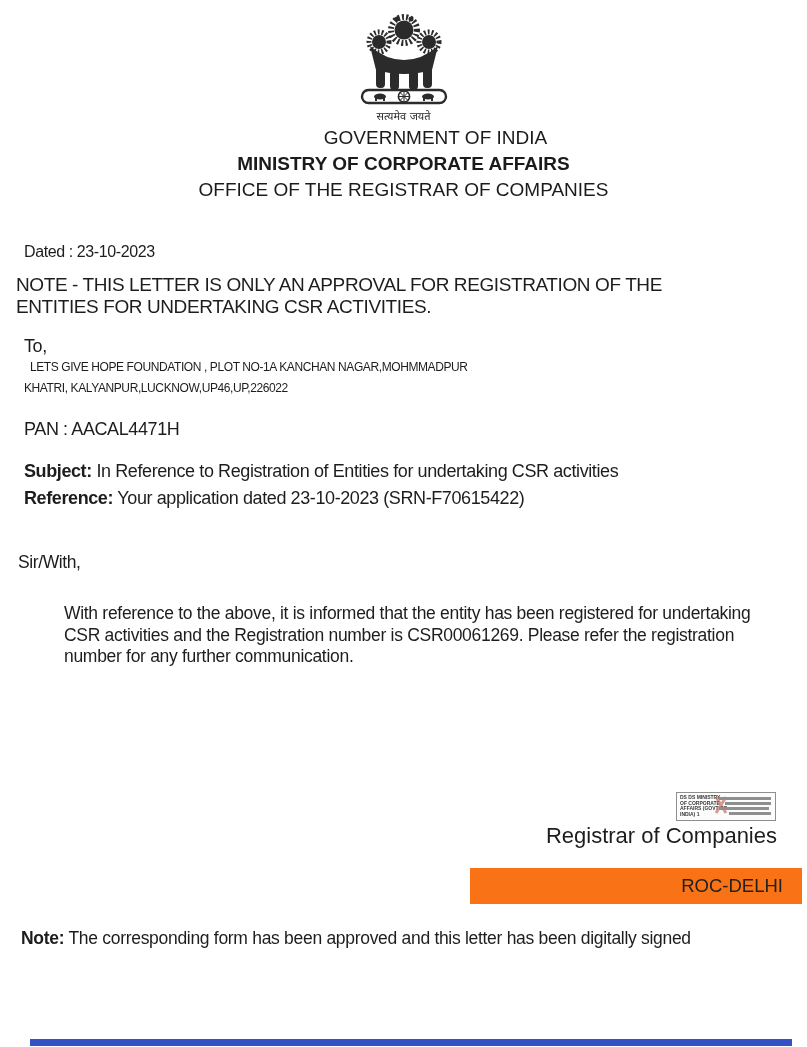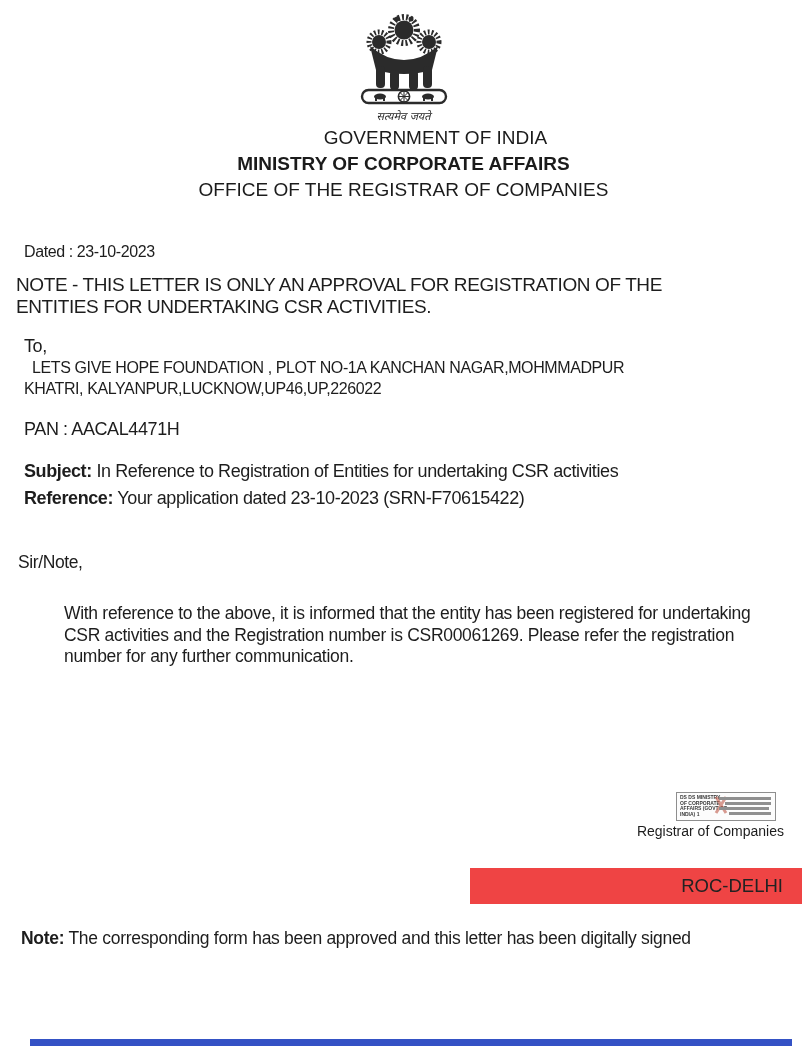--- a/index.html
+++ b/index.html
@@ -5,40 +5,40 @@
   html,body{margin:0;padding:0;background:#ffffff;}
   .page{
     position:relative;
     width:807px;height:1047px;
     background:#ffffff;
     font-family:"Liberation Sans",sans-serif;
     color:#1d1d1d;
     overflow:hidden;
   }
   .abs{position:absolute;}
-  .emblem-wrap{left:0;top:8px;width:100%;text-align:center;font-style:italic;}
+  .emblem-wrap{left:0;top:8px;width:100%;text-align:center;}
   .motto{display:block;font-size:11px;color:#262626;margin-top:-2px;font-family:"DejaVu Sans",sans-serif;}
   .hline{left:0;width:100%;text-align:center;font-size:19px;color:#1b1b1b;}
   .cond{letter-spacing:-0.4px;}
   .dated{left:24px;top:243px;font-size:16px;}
   .note-heading{left:16px;top:274px;font-size:19px;line-height:21.5px;white-space:pre-line;letter-spacing:-0.4px;}
   .to-label{left:24px;top:336px;font-size:18px;}
-  .address{left:24px;top:357px;font-size:16px;line-height:21px;white-space:pre-wrap;letter-spacing:-0.4px;}
+  .address{left:24px;top:357px;font-size:12px;line-height:21px;white-space:pre-wrap;letter-spacing:-0.4px;}
   .pan{left:24px;top:419px;font-size:18px;}
   .subject{left:24px;top:461px;font-size:18px;text-align:center;}
   .reference{left:24px;top:488px;font-size:18px;}
   .lbl{font-weight:bold;}
   .salutation{left:18px;top:552px;font-size:17.5px;}
   .body-par{left:18px;top:603px;font-size:17.5px;line-height:21.5px;white-space:pre-line;letter-spacing:-0.3px;width:780px;margin-left:46px;}
   .stamp{left:676px;top:792px;width:100px;height:29px;border:1px solid #8e8e8e;background:#fcfcfc;box-sizing:border-box;}
   .stamp-text{position:absolute;left:3px;top:2px;font-size:5px;line-height:5.6px;color:#3a3a3a;font-weight:bold;letter-spacing:0;width:48px;}
   .stamp-bars{position:absolute;right:2px;top:2px;}
   .stamp-ribbon{position:absolute;left:36px;top:2px;opacity:0.6;}
-  .registrar{right:23px;top:823px;font-size:14px;}
-  .roc-strip{left:470px;top:868px;width:332px;height:36px;background:#ef4444;line-height:36px;text-align:right;font-size:18.5px;box-sizing:border-box;padding-right:19px;color:#222;}
+  .registrar{right:30px;top:823px;font-size:22px;}
+  .roc-strip{left:470px;top:868px;width:332px;height:36px;background:#f97316;line-height:36px;text-align:right;font-size:18.5px;box-sizing:border-box;padding-right:19px;color:#222;}
   .footer-note{left:21px;top:928px;font-size:17.5px;line-height:21.5px;width:770px;letter-spacing:-0.3px;}
   .footer-bar{left:30px;top:1039px;width:762px;height:7px;background:#3452c5;}
 </style>
 </head>
 <body>
 
 <div class="page">
 
   <div class="abs emblem-wrap">
     <svg width="96" height="98" viewBox="0 0 96 98" aria-hidden="false">
@@ -84,21 +84,21 @@
 KHATRI, KALYANPUR,LUCKNOW,UP46,UP,226022</div>
   <div class="abs pan cond">PAN : AACAL4471H</div>
 
   <div class="abs subject cond">
     <span class="lbl">Subject:</span><span> In Reference to Registration of Entities for undertaking CSR activities</span>
   </div>
   <div class="abs reference cond">
     <span class="lbl">Reference:</span><span> Your application dated 23-10-2023 (SRN-F70615422)</span>
   </div>
 
-  <div class="abs salutation cond">Sir/Note,</div>
+  <div class="abs salutation cond">Sir/With,</div>
   <div class="abs body-par">With reference to the above, it is informed that the entity has been registered for undertaking
 CSR activities and the Registration number is CSR00061269. Please refer the registration
 number for any further communication.</div>
 
   <div class="abs stamp">
     <div class="stamp-text">
       <div>DS DS MINISTRY</div>
       <div>OF CORPORATE</div>
       <div>AFFAIRS (GOVT OF</div>
       <div>INDIA) 1</div>

